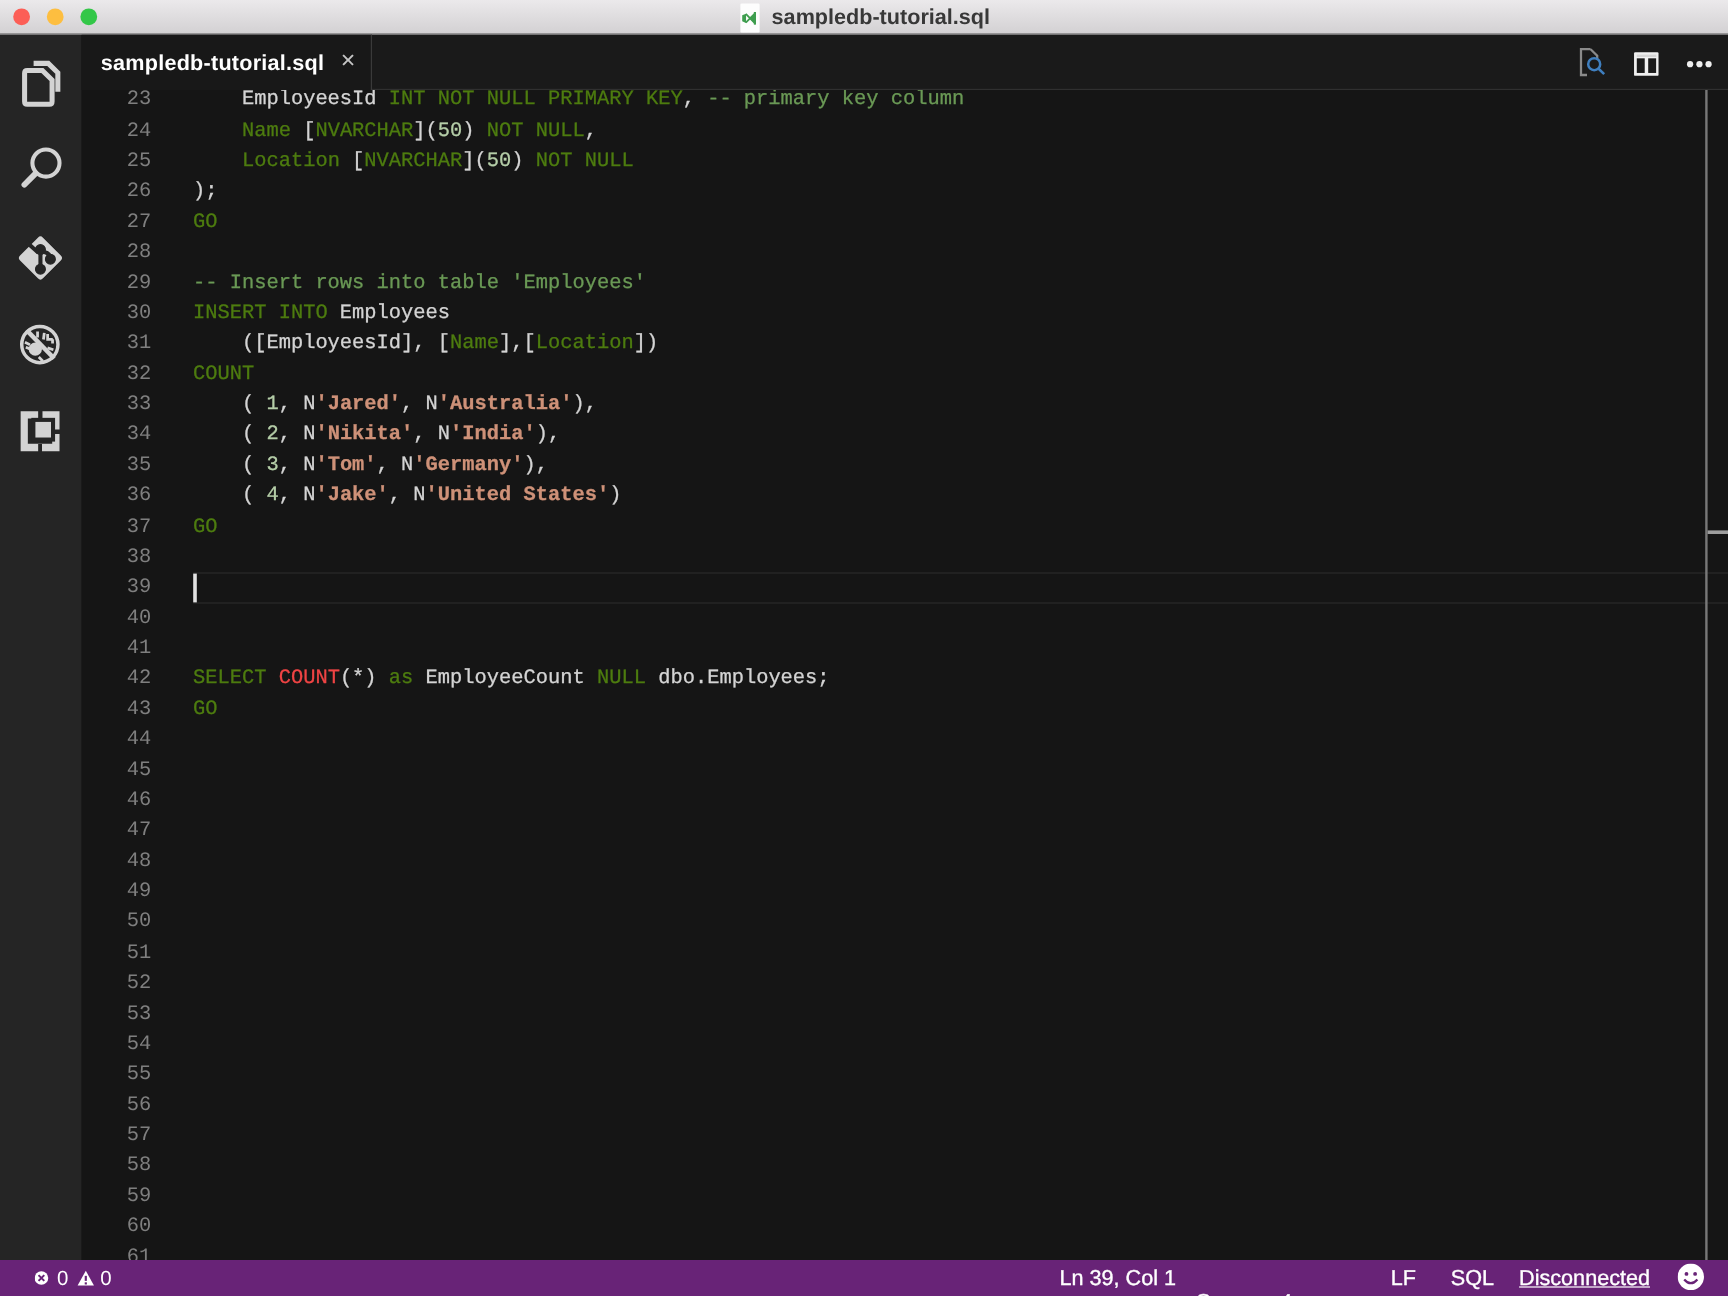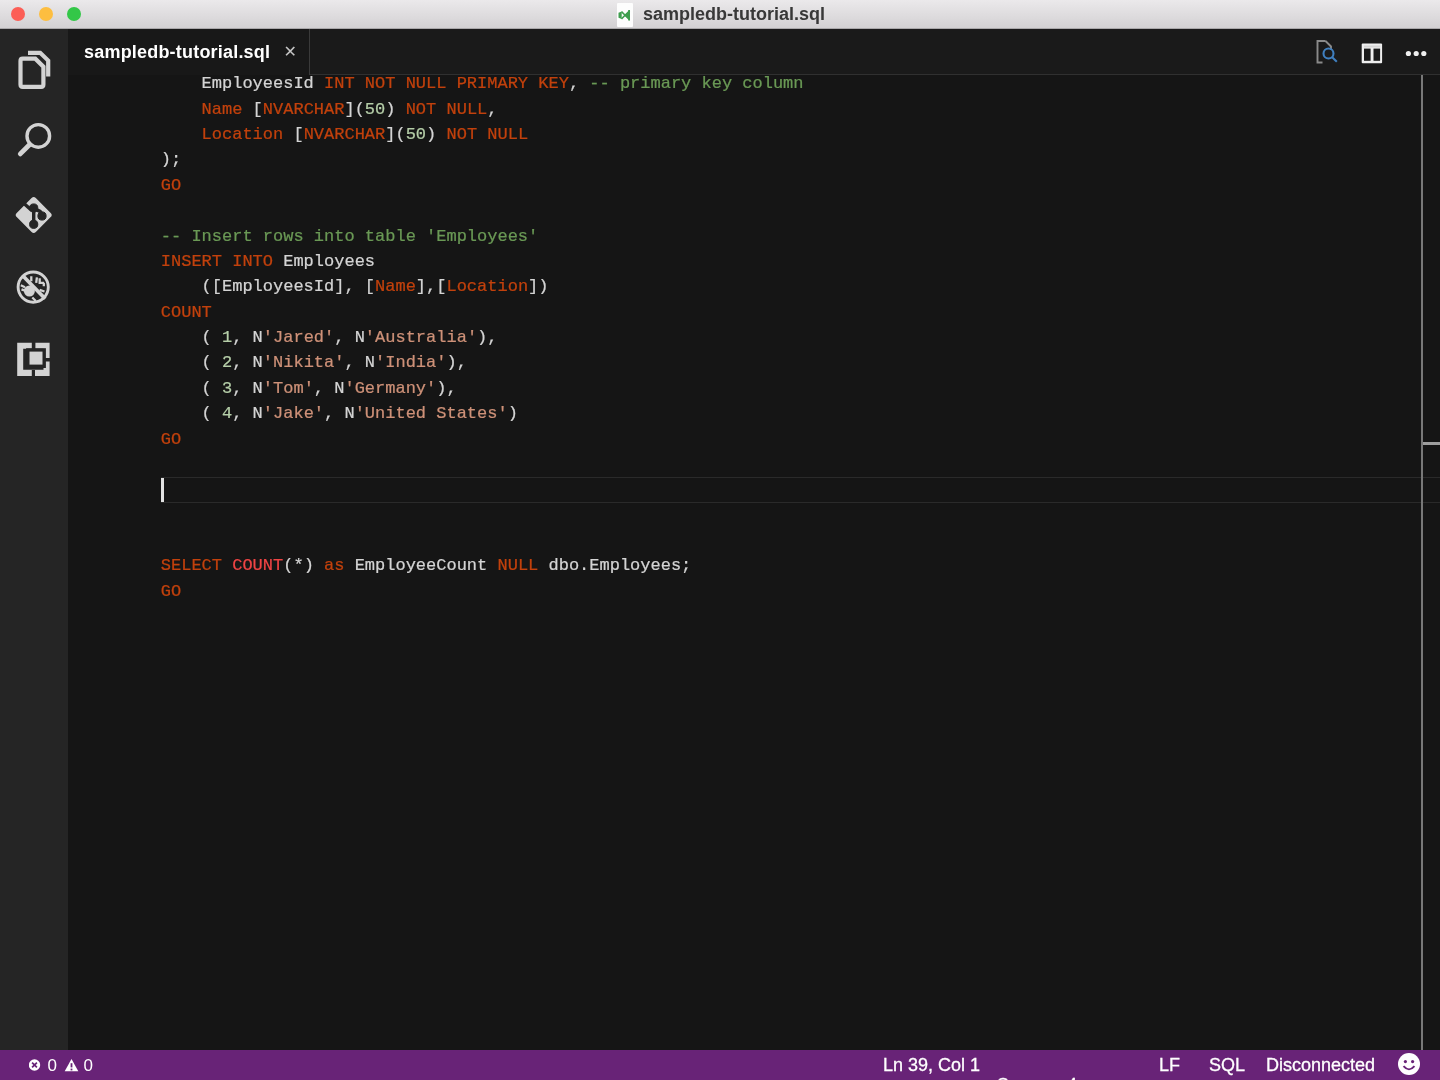--- a/index.html
+++ b/index.html
@@ -19,23 +19,23 @@
   .tabbar{position:absolute;left:68px;top:29px;width:1372px;height:46px;background:#1a1a1a;}
   .tab{position:absolute;left:0;top:0;width:242px;height:46px;background:#181818;border-right:1px solid #3a3a3a;
     font:600 18px/46px "Liberation Sans",sans-serif;color:#fff;padding-left:16px;letter-spacing:0.2px;}
   .tab .close{position:absolute;right:12px;top:0;color:#c5c5c5;font-size:16px;font-weight:400;}
   .tabline{position:absolute;left:242px;right:0;top:44.8px;height:1.4px;background:#303030;}
 
   .editor{position:absolute;left:68px;top:75px;width:1372px;height:975px;background:#151515;overflow:hidden;}
   .gutter,.code{position:absolute;top:-3.7px;margin:0;font:17px/25.37px "Liberation Mono",monospace;white-space:pre;}
   .gutter{left:0;width:58px;text-align:right;color:#7f7f7f;}
   .code{left:92.8px;color:#d4d4d4;-webkit-text-stroke:0.24px currentColor;}
-  .k{color:#c2410c;}
+  .k{color:#4d7c0f;}
   .c{color:#6a9955;margin-top:36px;}
-  .s{color:#ce9178;}
+  .s{color:#ce9178;font-weight:bold;}
   .n{color:#b5cea8;}
   .f{color:#ef4444;}
   .curline{position:absolute;left:92.8px;top:402.2px;width:1279.2px;height:25.4px;
     border-top:1px solid #2a2a2a;border-bottom:1px solid #2a2a2a;}
   .cursor{position:absolute;left:92.8px;top:403.3px;width:3px;height:23.5px;background:#e2e2e2;}
   .sbline{position:absolute;left:1353.3px;top:0;width:1.7px;height:975px;background:#787878;}
   .curmark{position:absolute;left:1354.8px;top:366.7px;width:17.2px;height:3.4px;background:#9e9e9e;}
 
   .statusbar{position:absolute;left:0;top:1050px;width:1440px;height:30px;background:#682377;
     font:18px/30px "Liberation Sans",sans-serif;color:#fff;-webkit-text-stroke:0.3px #fff;}
@@ -127,20 +127,59 @@
     <g fill="#efefef">
       <circle cx="108.4" cy="24.5" r="2.6"></circle>
       <circle cx="116.2" cy="24.5" r="2.6"></circle>
       <circle cx="123.8" cy="24.5" r="2.6"></circle>
     </g>
   </svg>
 </div>
 
 <div class="editor">
   <div class="curline"></div>
+  <pre class="gutter">23
+24
+25
+26
+27
+28
+29
+30
+31
+32
+33
+34
+35
+36
+37
+38
+39
+40
+41
+42
+43
+44
+45
+46
+47
+48
+49
+50
+51
+52
+53
+54
+55
+56
+57
+58
+59
+60
+61</pre>
 <pre class="code">    EmployeesId <span class="k">INT NOT NULL PRIMARY KEY</span>, <span class="c">-- primary key column</span>
     <span class="k">Name</span> [<span class="k">NVARCHAR</span>](<span class="n">50</span>) <span class="k">NOT NULL</span>,
     <span class="k">Location</span> [<span class="k">NVARCHAR</span>](<span class="n">50</span>) <span class="k">NOT NULL</span>
 );
 <span class="k">GO</span>
 
 <span class="c">-- Insert rows into table 'Employees'</span>
 <span class="k">INSERT INTO</span> Employees
     ([EmployeesId], [<span class="k">Name</span>],[<span class="k">Location</span>])
 <span class="k">COUNT</span>
@@ -171,21 +210,21 @@
       <rect x="41.6" y="18.6" width="1.8" height="1.8" fill="#682377"></rect>
       <text x="54.5" y="21" fill="#fff" font-family="Liberation Sans" font-size="17">0</text>
     </svg>
   </div>
   <div class="sb-right">
     <span style="right:460px;">Ln 39, Col 1</span>
     <span style="right:363px;margin-top:20px;">Spaces: 4</span>
     <span style="right:276px;margin-top:48px;">UTF-8</span>
     <span style="right:260px;">LF</span>
     <span style="right:195px;text-align:center;">SQL</span>
-    <span style="right:65px;">Disconnected</span>
+    <span style="right:65px;text-decoration:underline;">Disconnected</span>
     <svg width="24" height="24" viewBox="0 0 24 24" style="position:absolute;right:18px;top:3px;">
       <circle cx="11" cy="11" r="11" fill="#fff"></circle>
       <circle cx="7.4" cy="8.6" r="1.6" fill="#682377"></circle>
       <circle cx="14.6" cy="8.6" r="1.6" fill="#682377"></circle>
       <path d="M5.5 13.2 Q11 19.5 16.5 13.2" fill="none" stroke="#682377" stroke-width="1.9"></path>
     </svg>
   </div>
 </div>
 
 </body></html>

